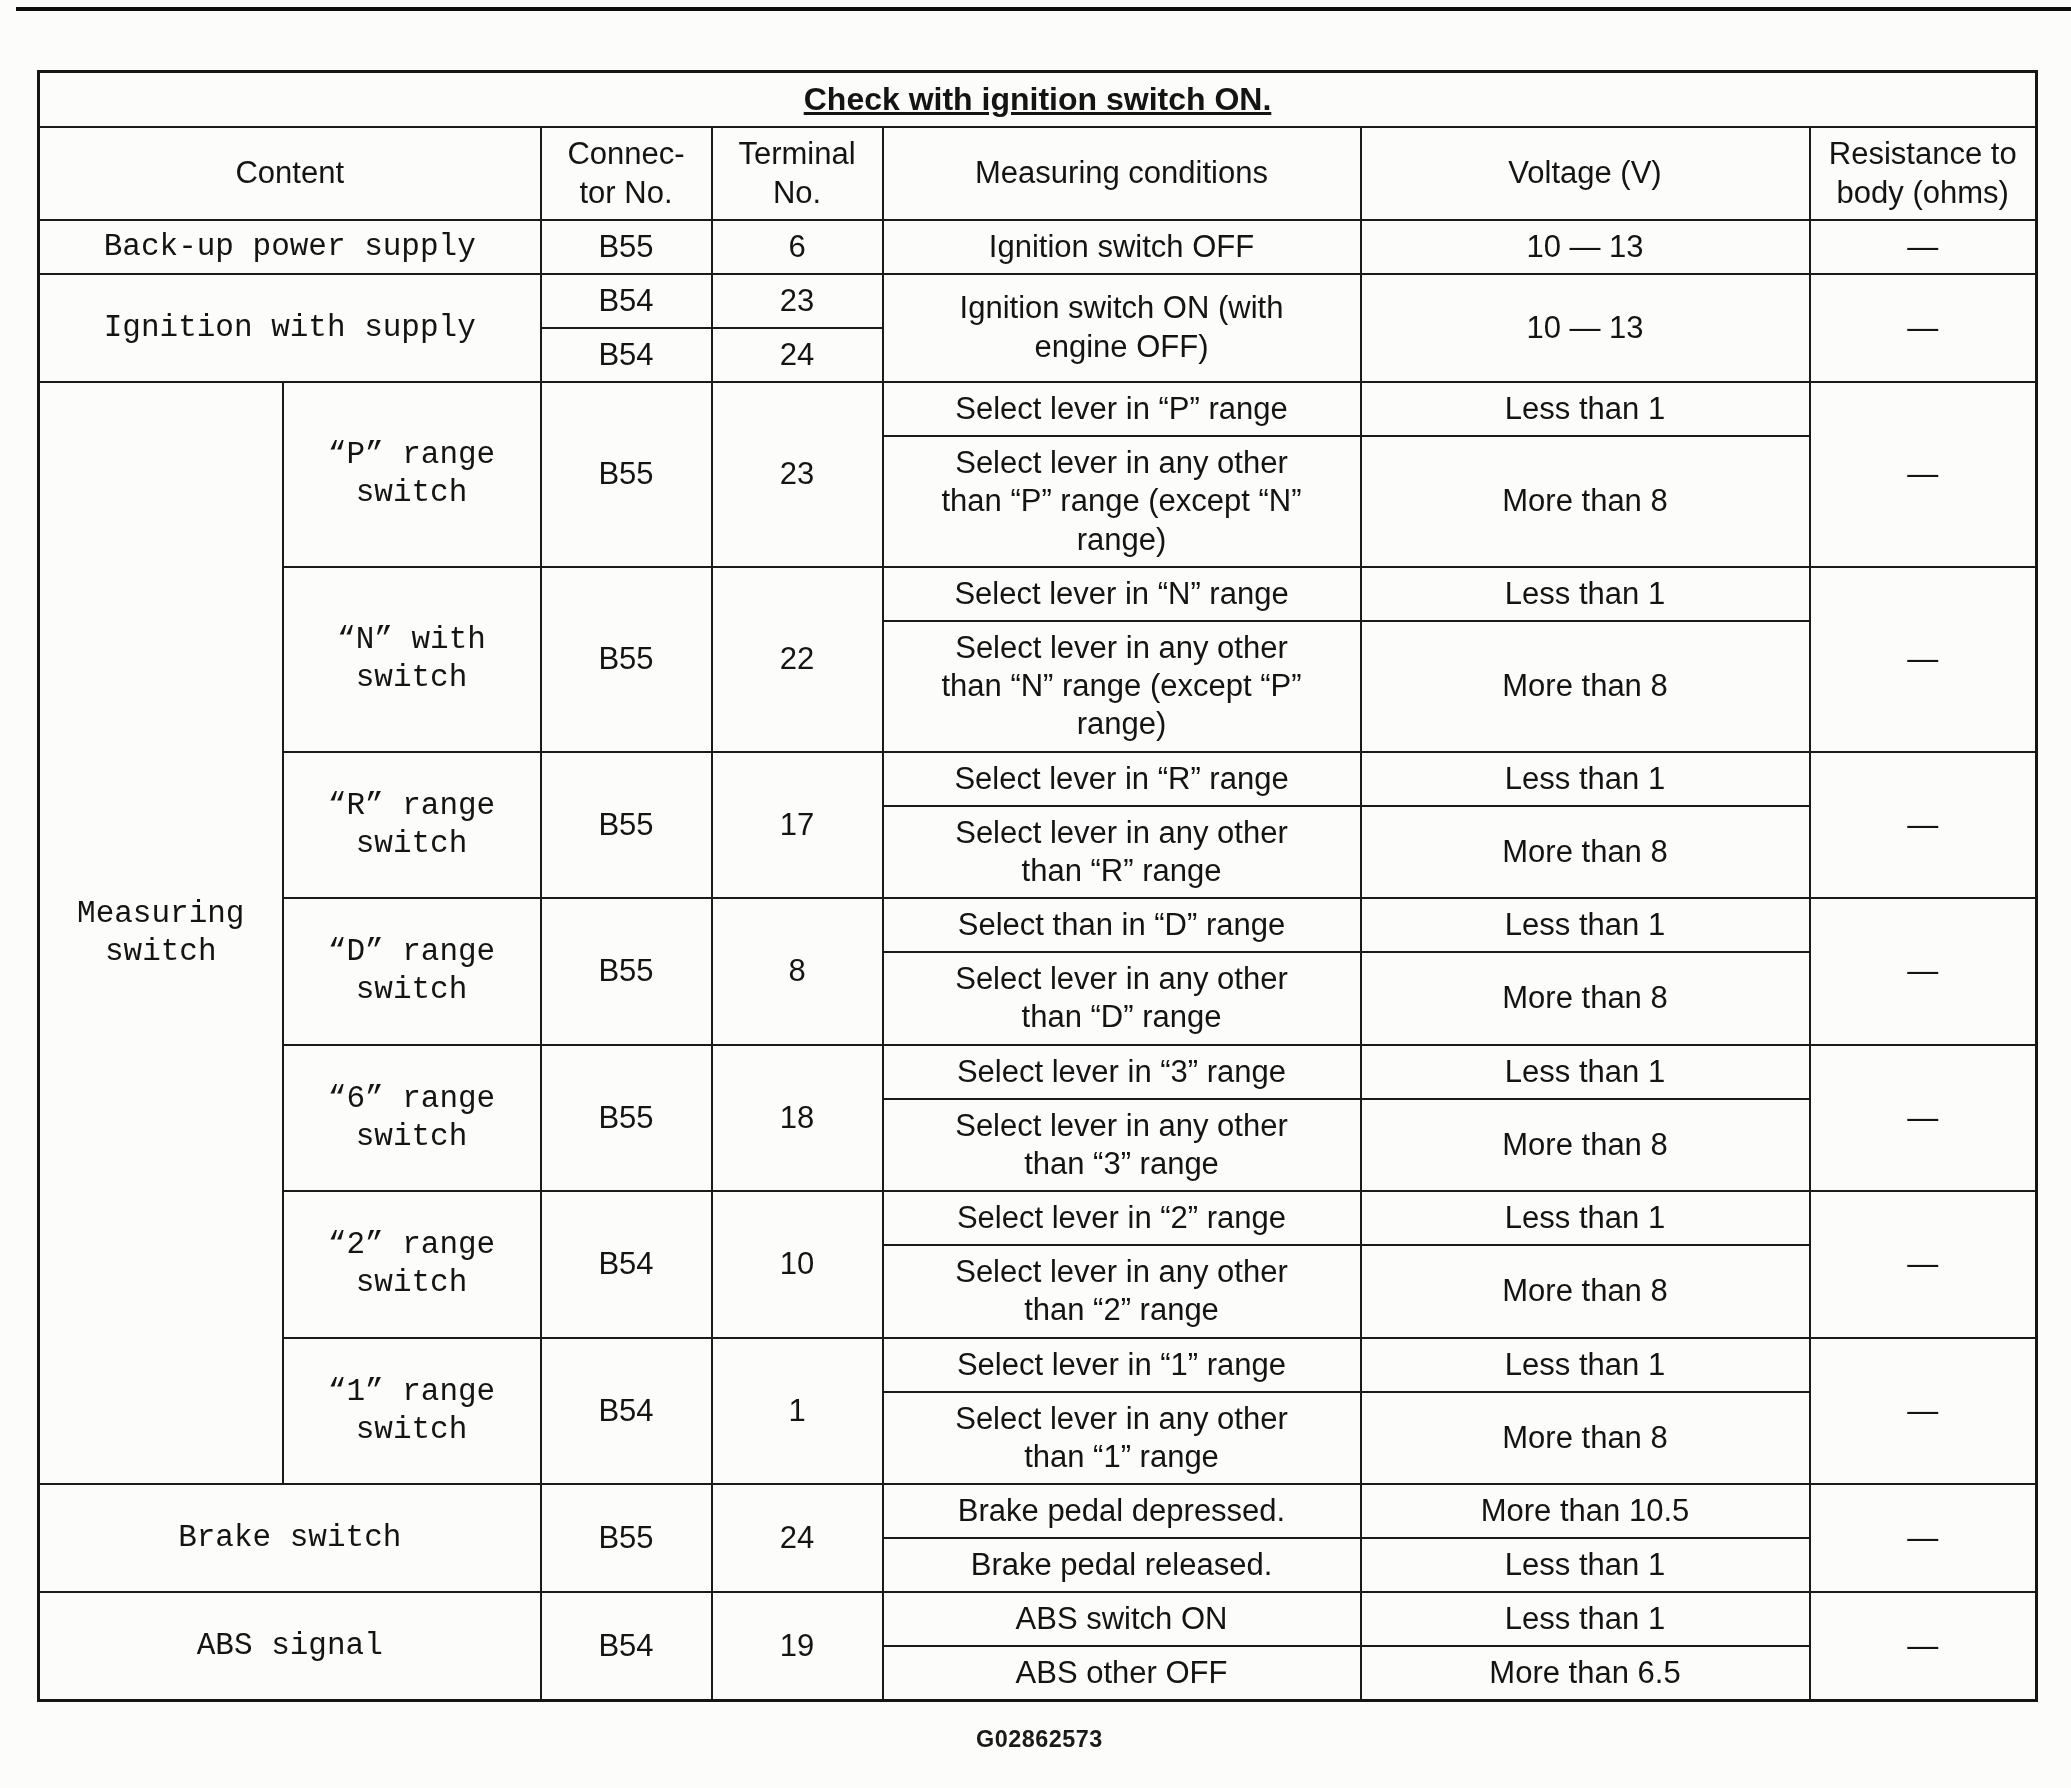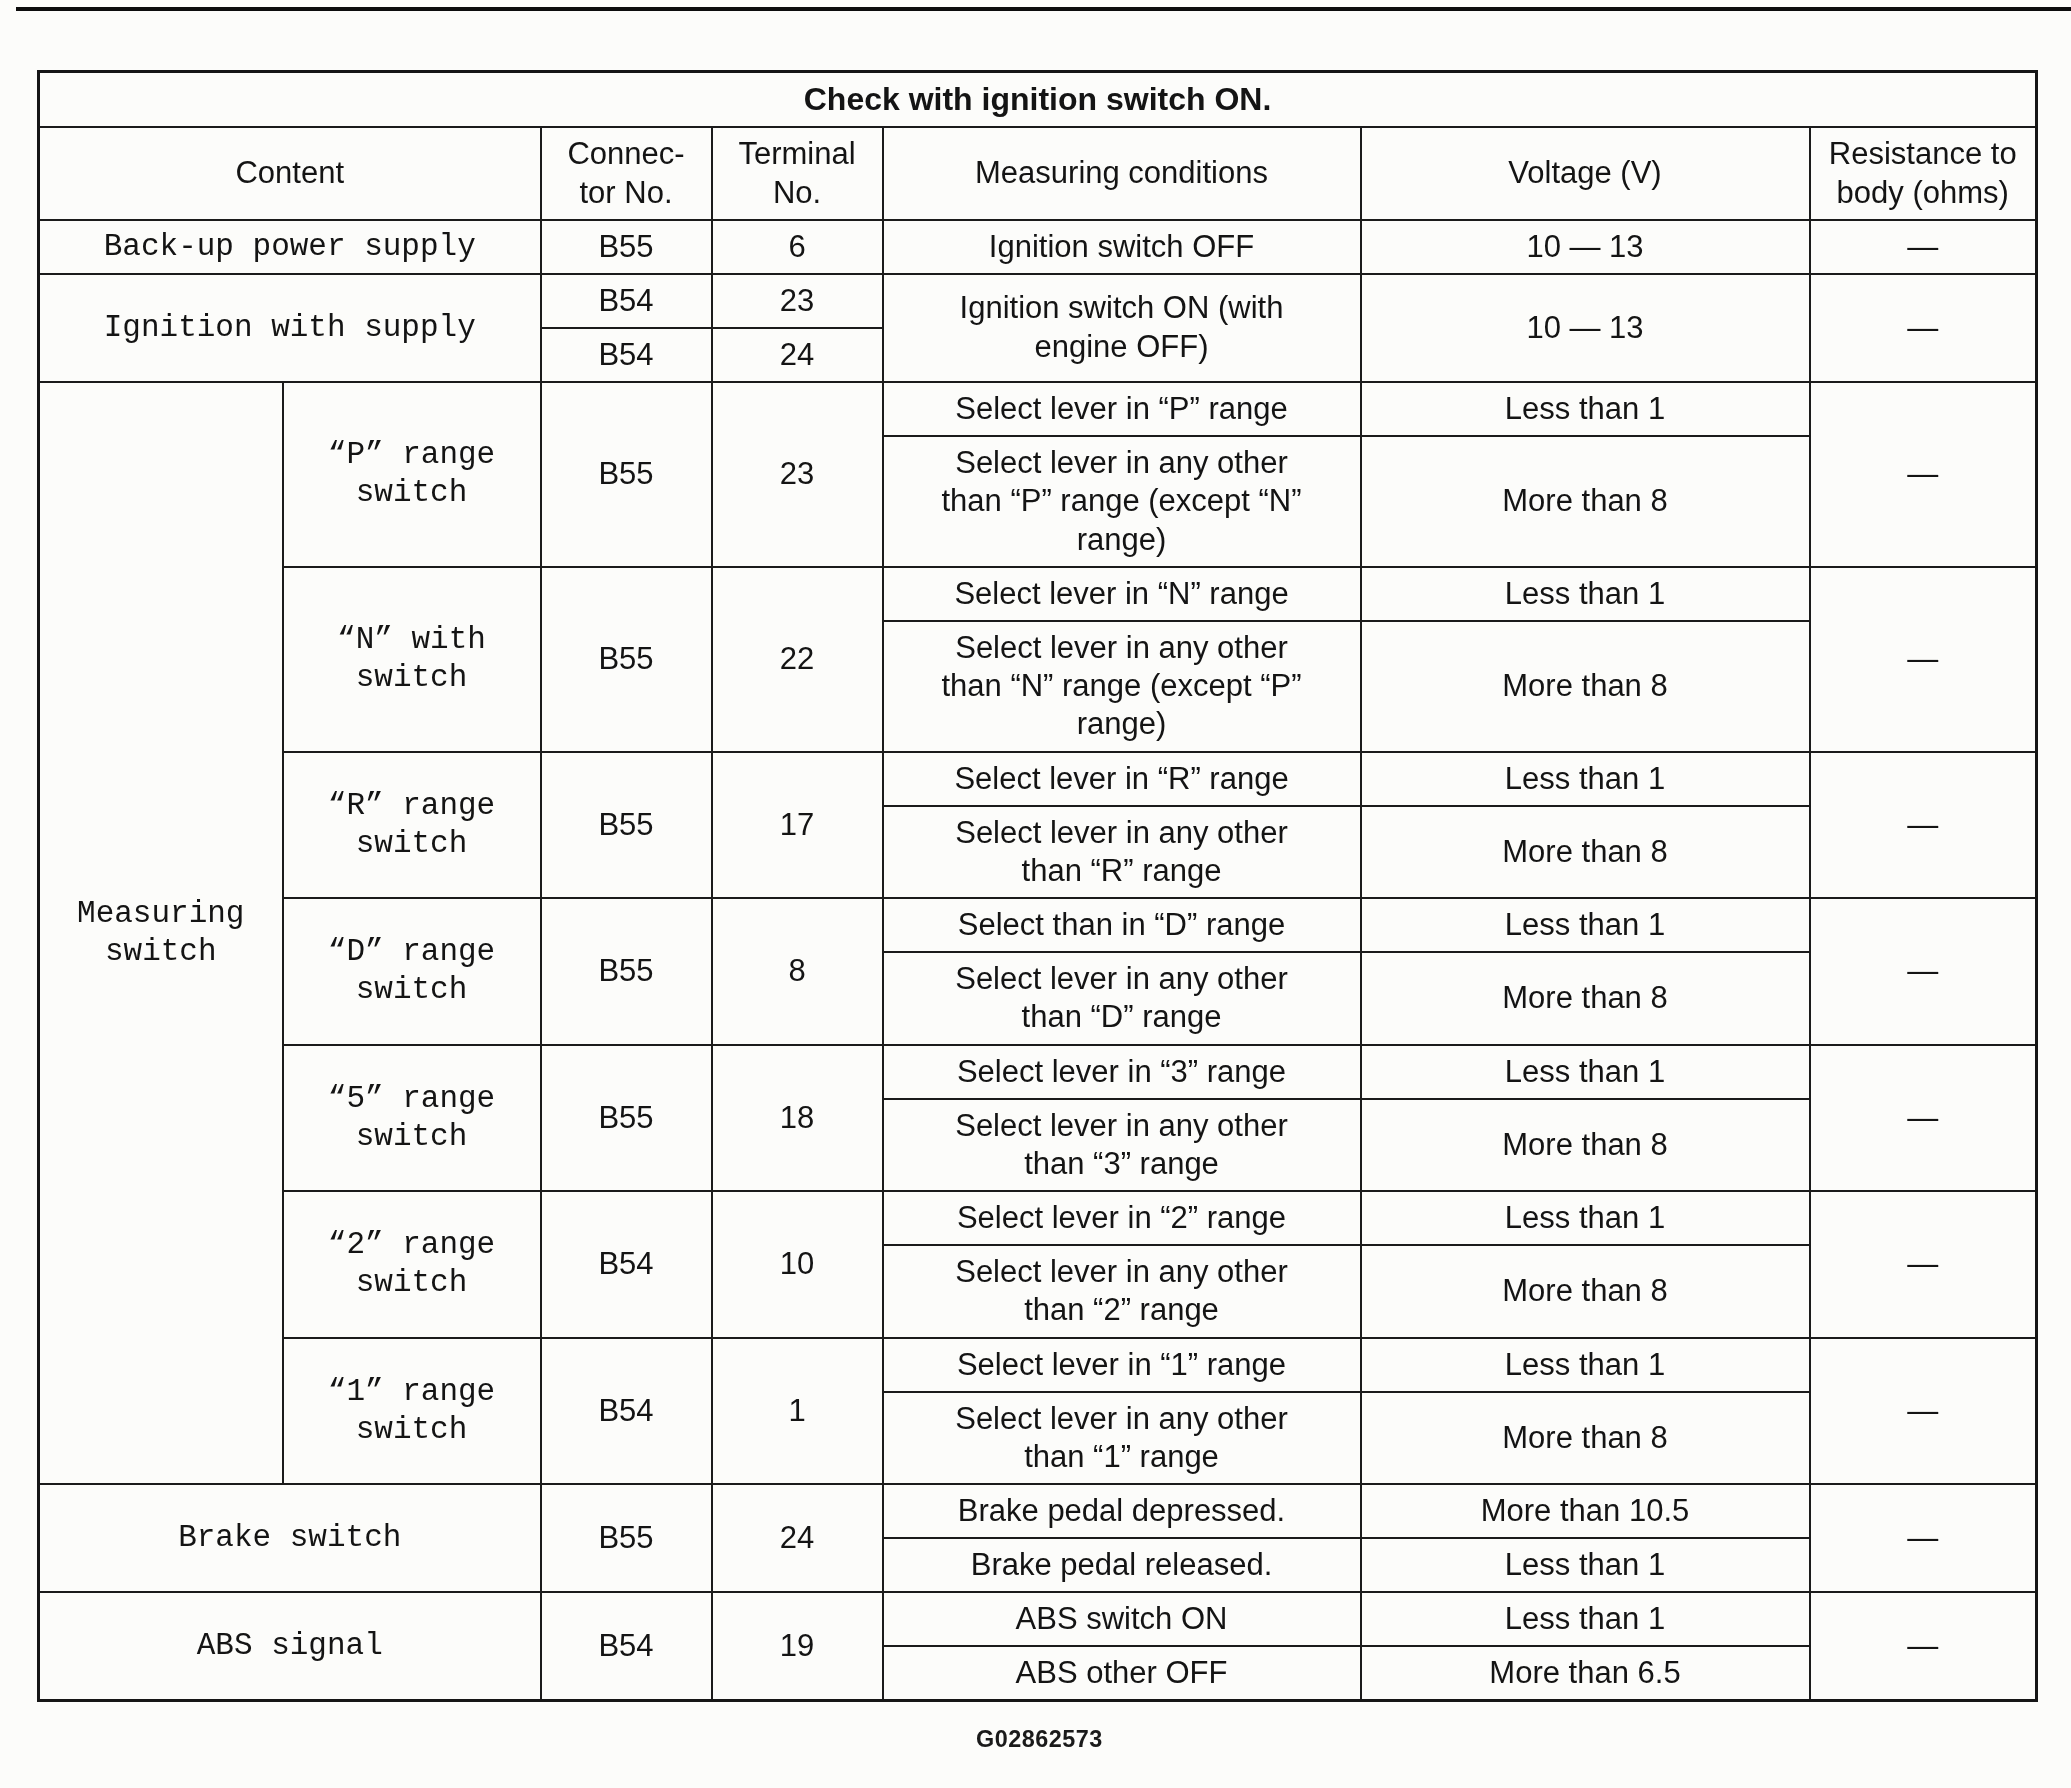--- a/index.html
+++ b/index.html
@@ -37,20 +37,21 @@
     padding: 6.8px 11.7px;
     text-align: center;
     vertical-align: middle;
     white-space: pre-line;
     overflow: hidden;
   }
   td.title-cell {
     font-weight: bold;
     font-size: 32px;
     padding: 8.8px 11.7px;
+    text-decoration: underline;
   }
   td.hdr { padding: 11.7px 7.8px; }
   td.left { text-align: left; padding-left: 15.6px; font-family: Liberation Mono, monospace; }
   .figure-id {
     margin: 23.4px 0 0 7.8px;
     font-size: 23.4px;
     font-weight: 600;
     letter-spacing: 0.5px;
     color: #1a1a1a;
     text-align: center;
@@ -171,21 +172,21 @@
         <td>Less than 1</td>
         <td rowspan="2">—</td>
       </tr>
       <tr>
         <td>Select lever in any other
 than “D” range</td>
         <td>More than 8</td>
       </tr>
 
       <tr>
-        <td rowspan="2" class="left">“5” range
+        <td rowspan="2" class="left">“6” range
 switch</td>
         <td rowspan="2">B55</td>
         <td rowspan="2">18</td>
         <td>Select lever in “3” range</td>
         <td>Less than 1</td>
         <td rowspan="2">—</td>
       </tr>
       <tr>
         <td>Select lever in any other
 than “3” range</td>

